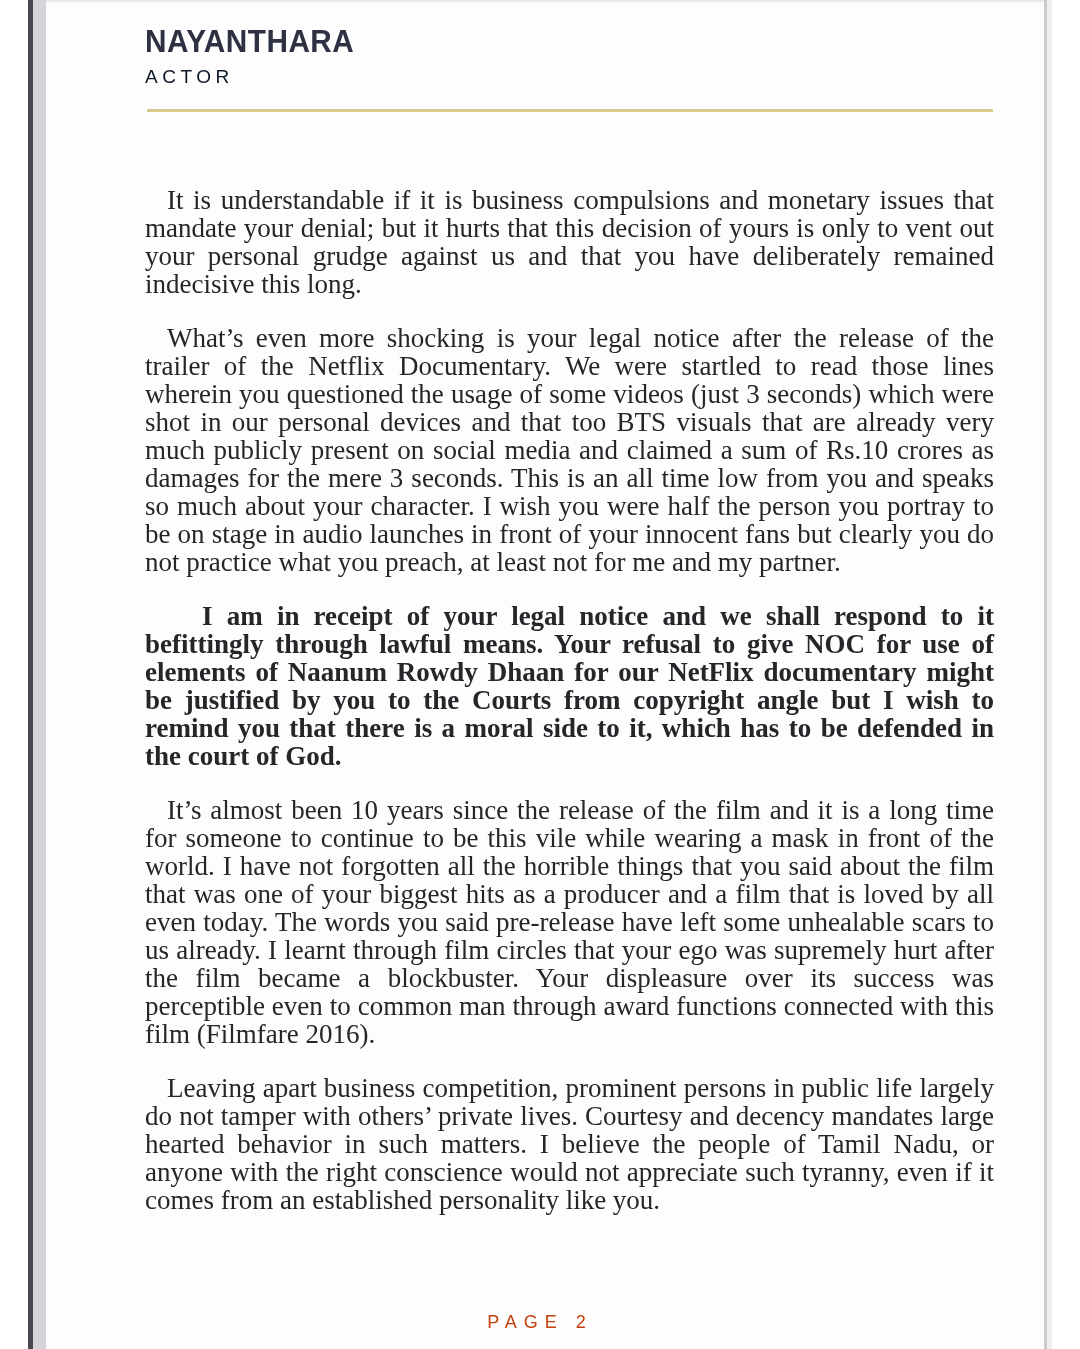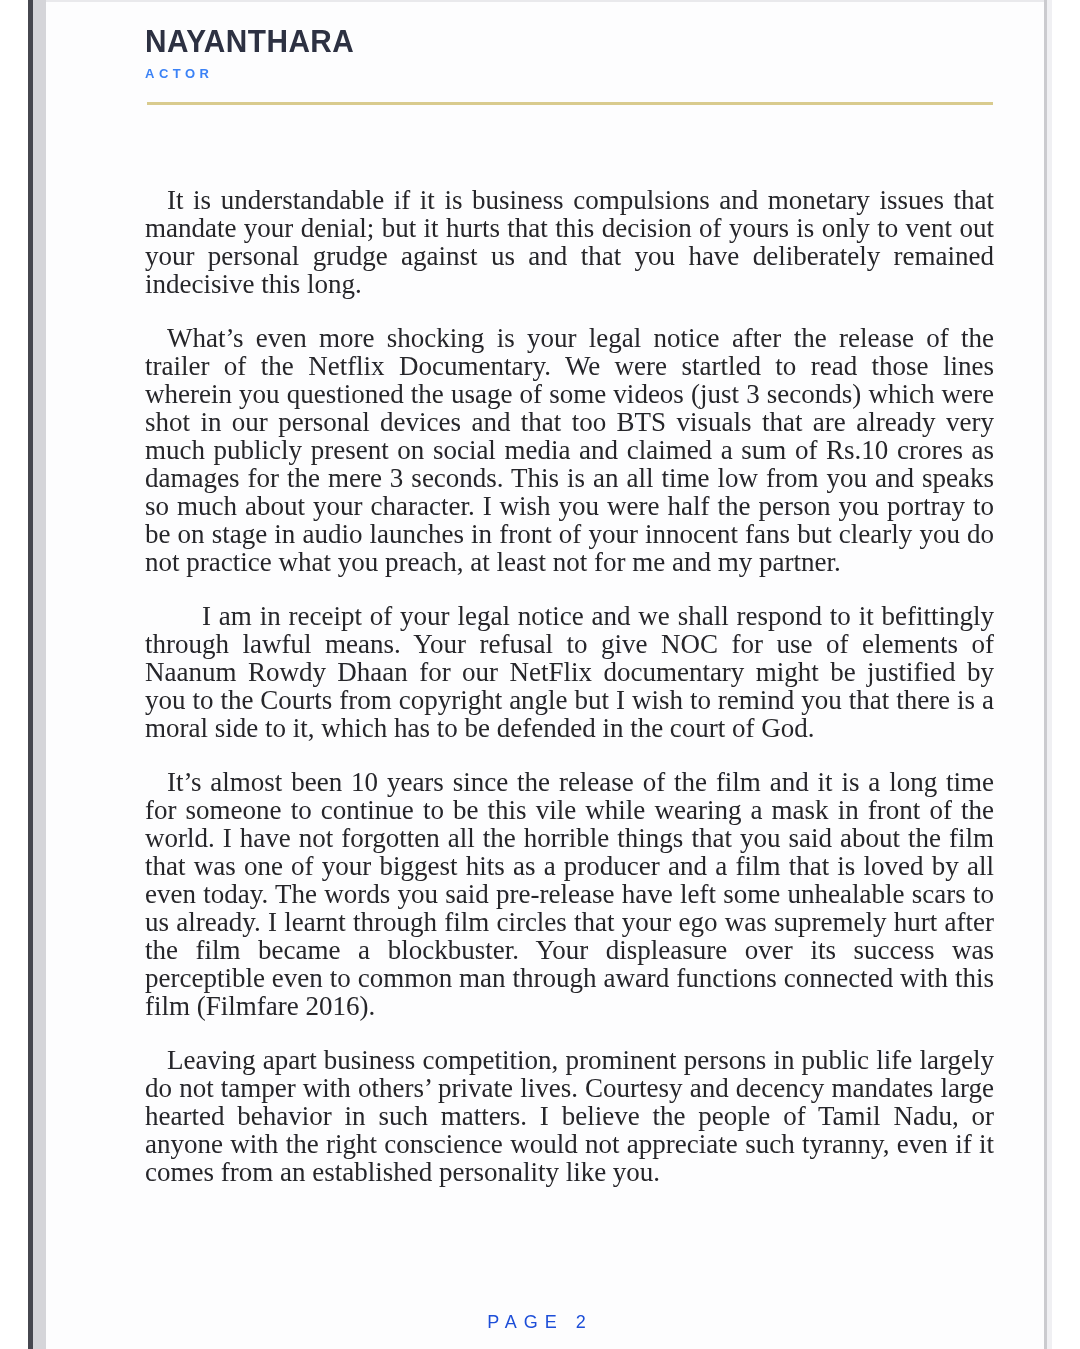--- a/index.html
+++ b/index.html
@@ -49,24 +49,24 @@
     font-size: 31px;
     line-height: 34px;
     font-weight: 700;
     letter-spacing: 0.5px;
     color: #2d3142;
     transform: scaleX(0.96);
     transform-origin: left;
   }
   .brand-role {
     margin-top: 7px;
-    font-size: 13px;
-    font-weight: 700;
+    font-size: 19px;
+    font-weight: 400;
     letter-spacing: 4.5px;
-    color: #3b82f6;
+    color: #0f172a;
   }
   .gold-rule {
     margin-top: 21px;
     height: 3px;
     width: 846px;
     background: #d9cb8e;
     border: none;
   }
 
   .letter-body {
@@ -79,32 +79,33 @@
     line-height: 28px;
     color: #26262a;
     text-align: justify;
   }
   .letter-body p {
     margin: 0 0 26px 0;
     text-indent: 22px;
   }
   .letter-body p.deep-indent {
     text-indent: 57px;
+    font-weight: bold;
   }
 
   .page-footer {
     position: absolute;
     left: 0;
     right: 0;
     top: 1312px;
     text-align: center;
     font-size: 18px;
     font-weight: 500;
     letter-spacing: 7px;
-    color: #1d4ed8;
+    color: #c2410c;
   }
 </style>
 </head>
 <body>
 
 <div class="photo">
 
   <div class="edge-top"></div>
   <div class="edge-right-outer"></div>
   <div class="edge-right"></div>

